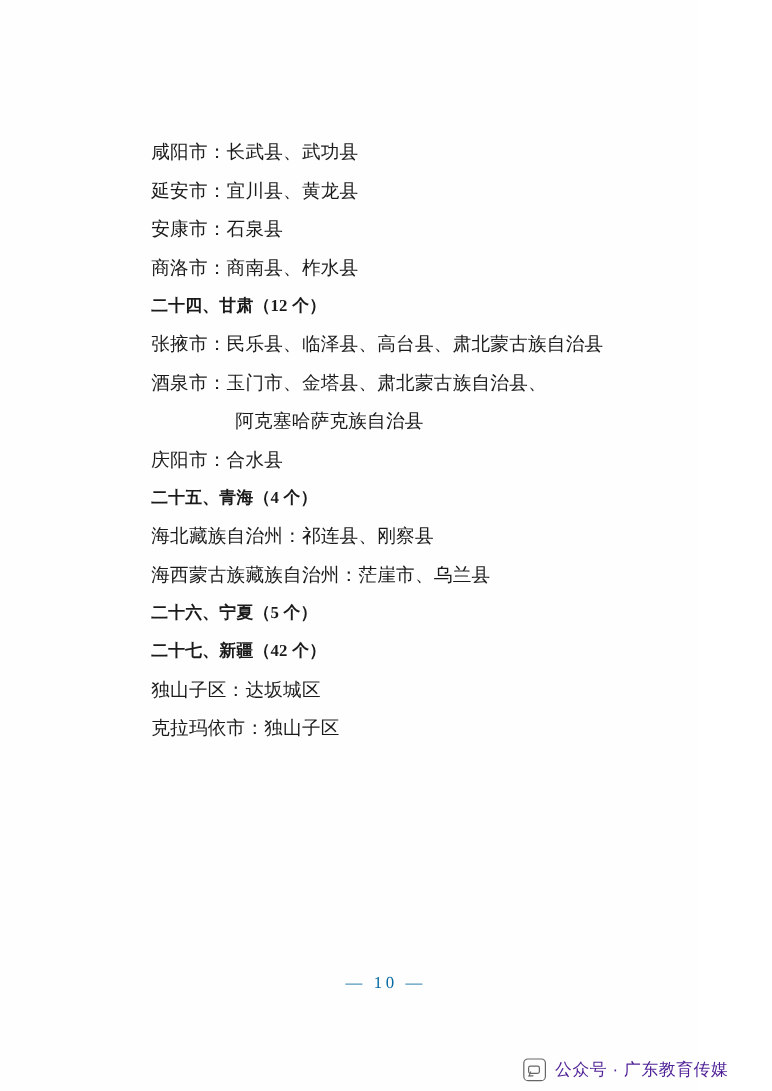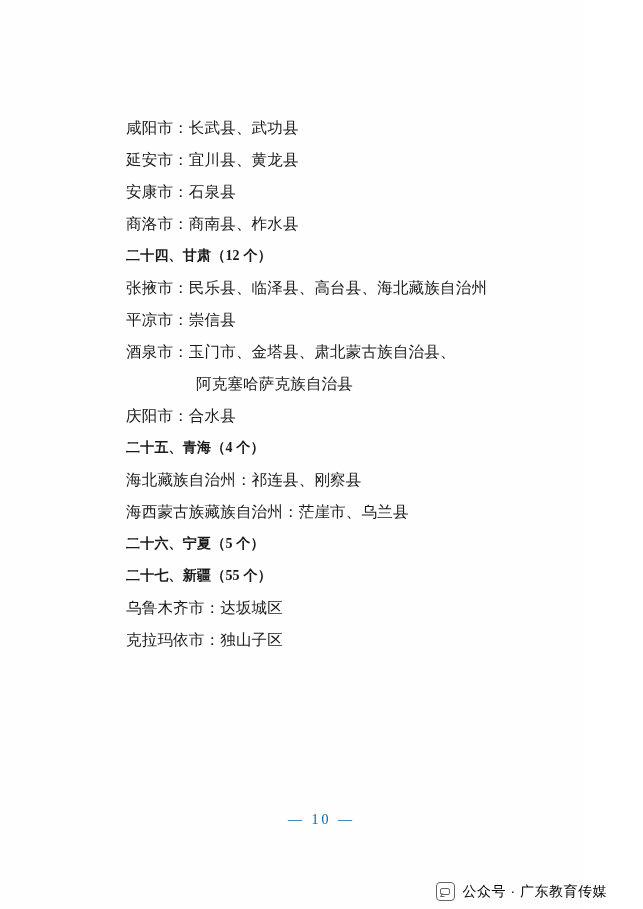--- a/index.html
+++ b/index.html
@@ -94,46 +94,45 @@
     top: 10px;
     width: 3px;
     height: 3px;
     border-left: 1.4px solid #666;
     border-bottom: 1.4px solid #666;
     transform: skewX(-20deg);
   }
   .footer-text {
     font-family: "Liberation Sans", "DejaVu Sans", sans-serif;
     font-size: 14px;
-    color: #000000;
+    color: #4c1d95;
     letter-spacing: 0.5px;
   }
 </style>
 </head>
 <body>
 
 <div class="page">
 
   <div class="content">
     <div class="line entry">咸阳市：长武县、武功县</div>
     <div class="line entry">延安市：宜川县、黄龙县</div>
     <div class="line entry">安康市：石泉县</div>
     <div class="line entry">商洛市：商南县、柞水县</div>
     <div class="line heading">二十四、甘肃（12 个）</div>
-    <div class="line entry">张掖市：民乐县、临泽县、高台县、海北藏族自治州</div>
-    <div class="line entry">平凉市：崇信县</div>
+    <div class="line entry">张掖市：民乐县、临泽县、高台县、肃北蒙古族自治县</div>
     <div class="line entry">酒泉市：玉门市、金塔县、肃北蒙古族自治县、</div>
     <div class="line cont">阿克塞哈萨克族自治县</div>
     <div class="line entry">庆阳市：合水县</div>
     <div class="line heading">二十五、青海（4 个）</div>
     <div class="line entry">海北藏族自治州：祁连县、刚察县</div>
     <div class="line entry">海西蒙古族藏族自治州：茫崖市、乌兰县</div>
     <div class="line heading">二十六、宁夏（5 个）</div>
-    <div class="line heading">二十七、新疆（55 个）</div>
-    <div class="line entry">乌鲁木齐市：达坂城区</div>
+    <div class="line heading">二十七、新疆（42 个）</div>
+    <div class="line entry">独山子区：达坂城区</div>
     <div class="line entry">克拉玛依市：独山子区</div>
   </div>
 
   <div class="pagenum">— 10 —</div>
 
   <div class="footer">
     <span class="footer-icon"></span>
     <span class="footer-text">公众号 · 广东教育传媒</span>
   </div>
 

